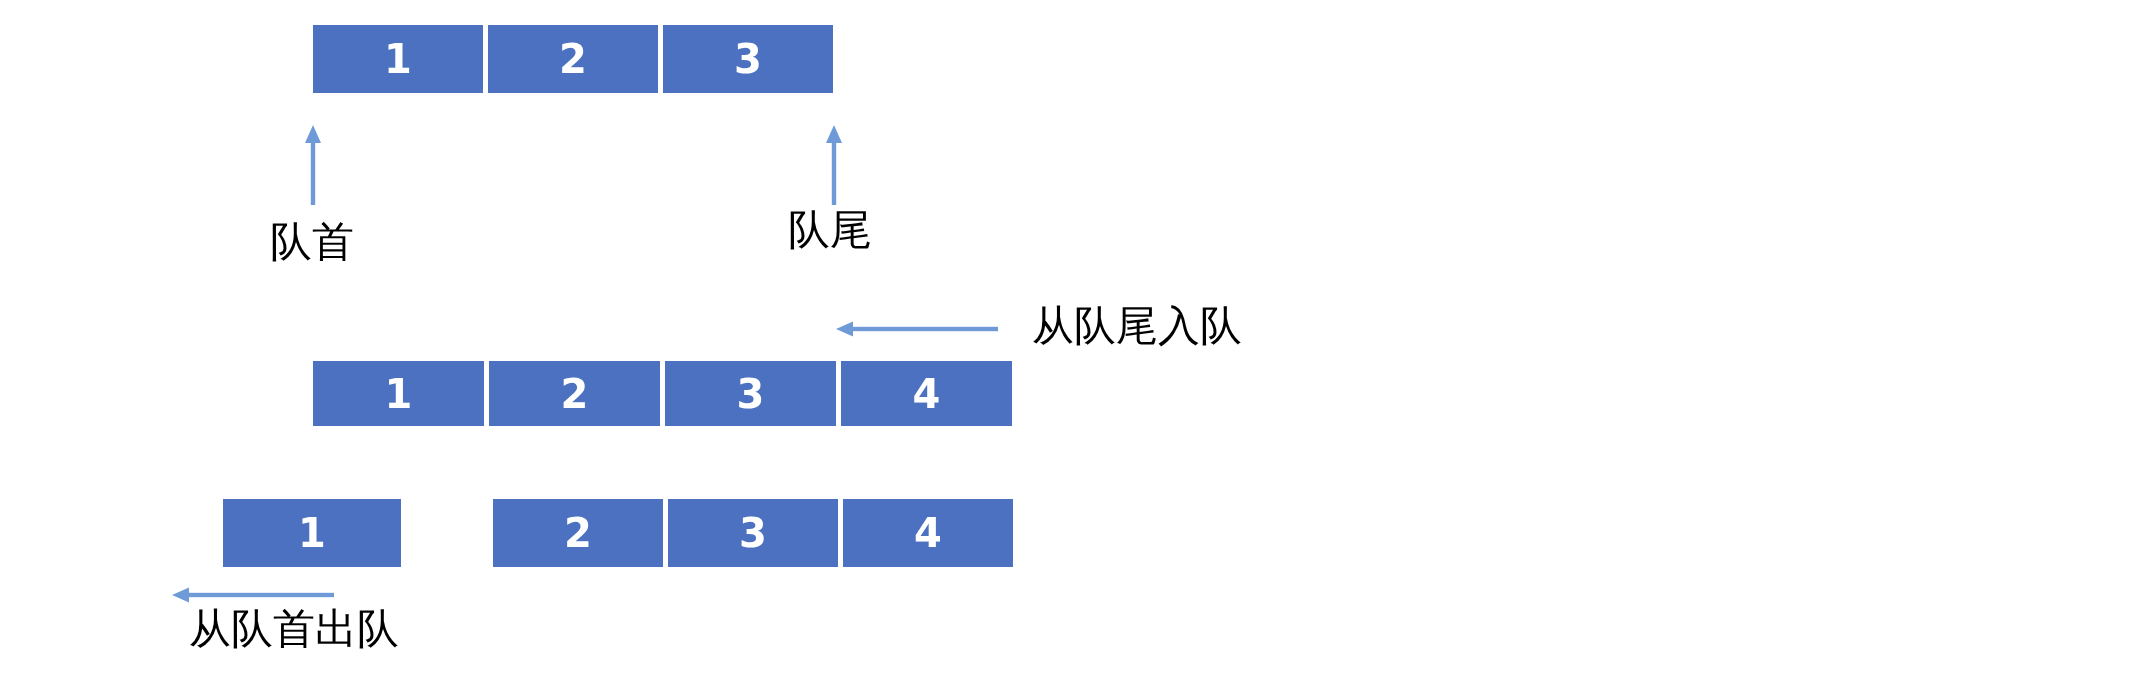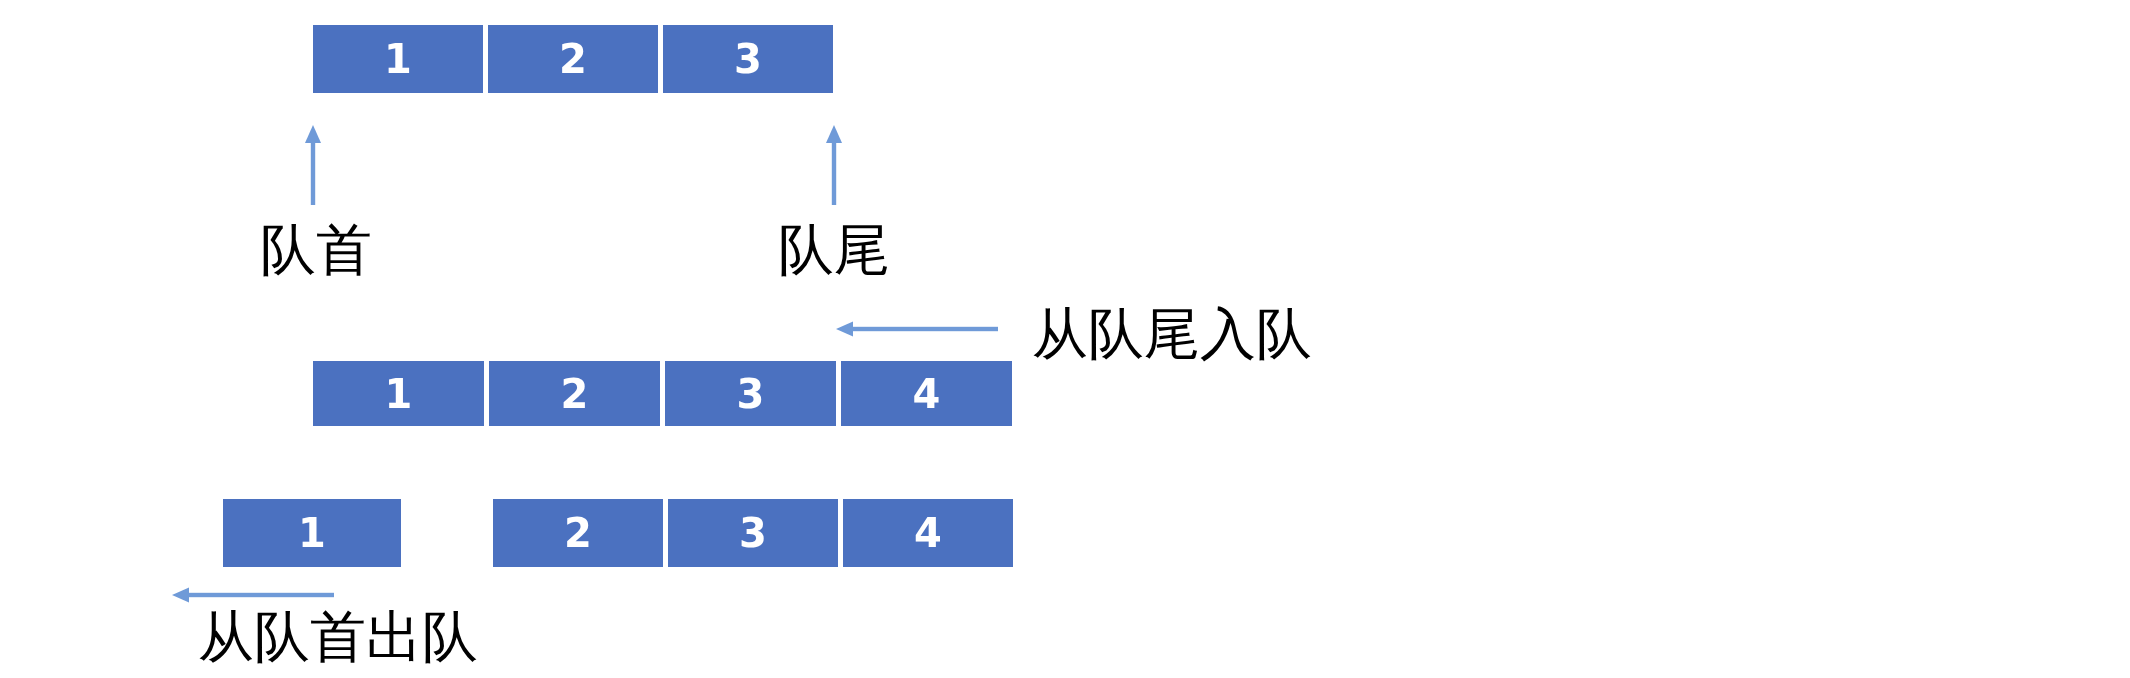--- a/index.html
+++ b/index.html
@@ -49,28 +49,28 @@
     width: 178px; height: 68px;
   }
   .arrow-svg { position: absolute; color: var(--arrow); }
   .arrow-up-front { left: 302px; top: 125px; width: 22px; height: 80px; }
   .arrow-up-rear  { left: 823px; top: 125px; width: 22px; height: 80px; }
   .arrow-enqueue  { left: 836px; top: 319px; width: 162px; height: 20px; }
   .arrow-dequeue  { left: 172px; top: 585px; width: 162px; height: 20px; }
   .diagram-label {
     position: absolute;
     color: var(--label);
-    font-size: 56px;
+    font-size: 42px;
     line-height: 1.1;
     white-space: nowrap;
   }
   .label-front   { left: 260px;  top: 219px; width: 104px; text-align: center; }
-  .label-rear    { left: 778px;  top: 219px; width: 104px; text-align: center; }
+  .label-rear    { left: 778px;  top: 207px; width: 104px; text-align: center; }
   .label-enqueue { left: 1032px; top: 303px; text-align: center; }
-  .label-dequeue { left: 198px;  top: 606px; }
+  .label-dequeue { left: 189px;  top: 606px; }
 </style>
 </head>
 <body>
 
 <div class="stage">
 
   <div class="queue-row row-initial">
     <div class="cell">1</div>
     <div class="cell">2</div>
     <div class="cell">3</div>

